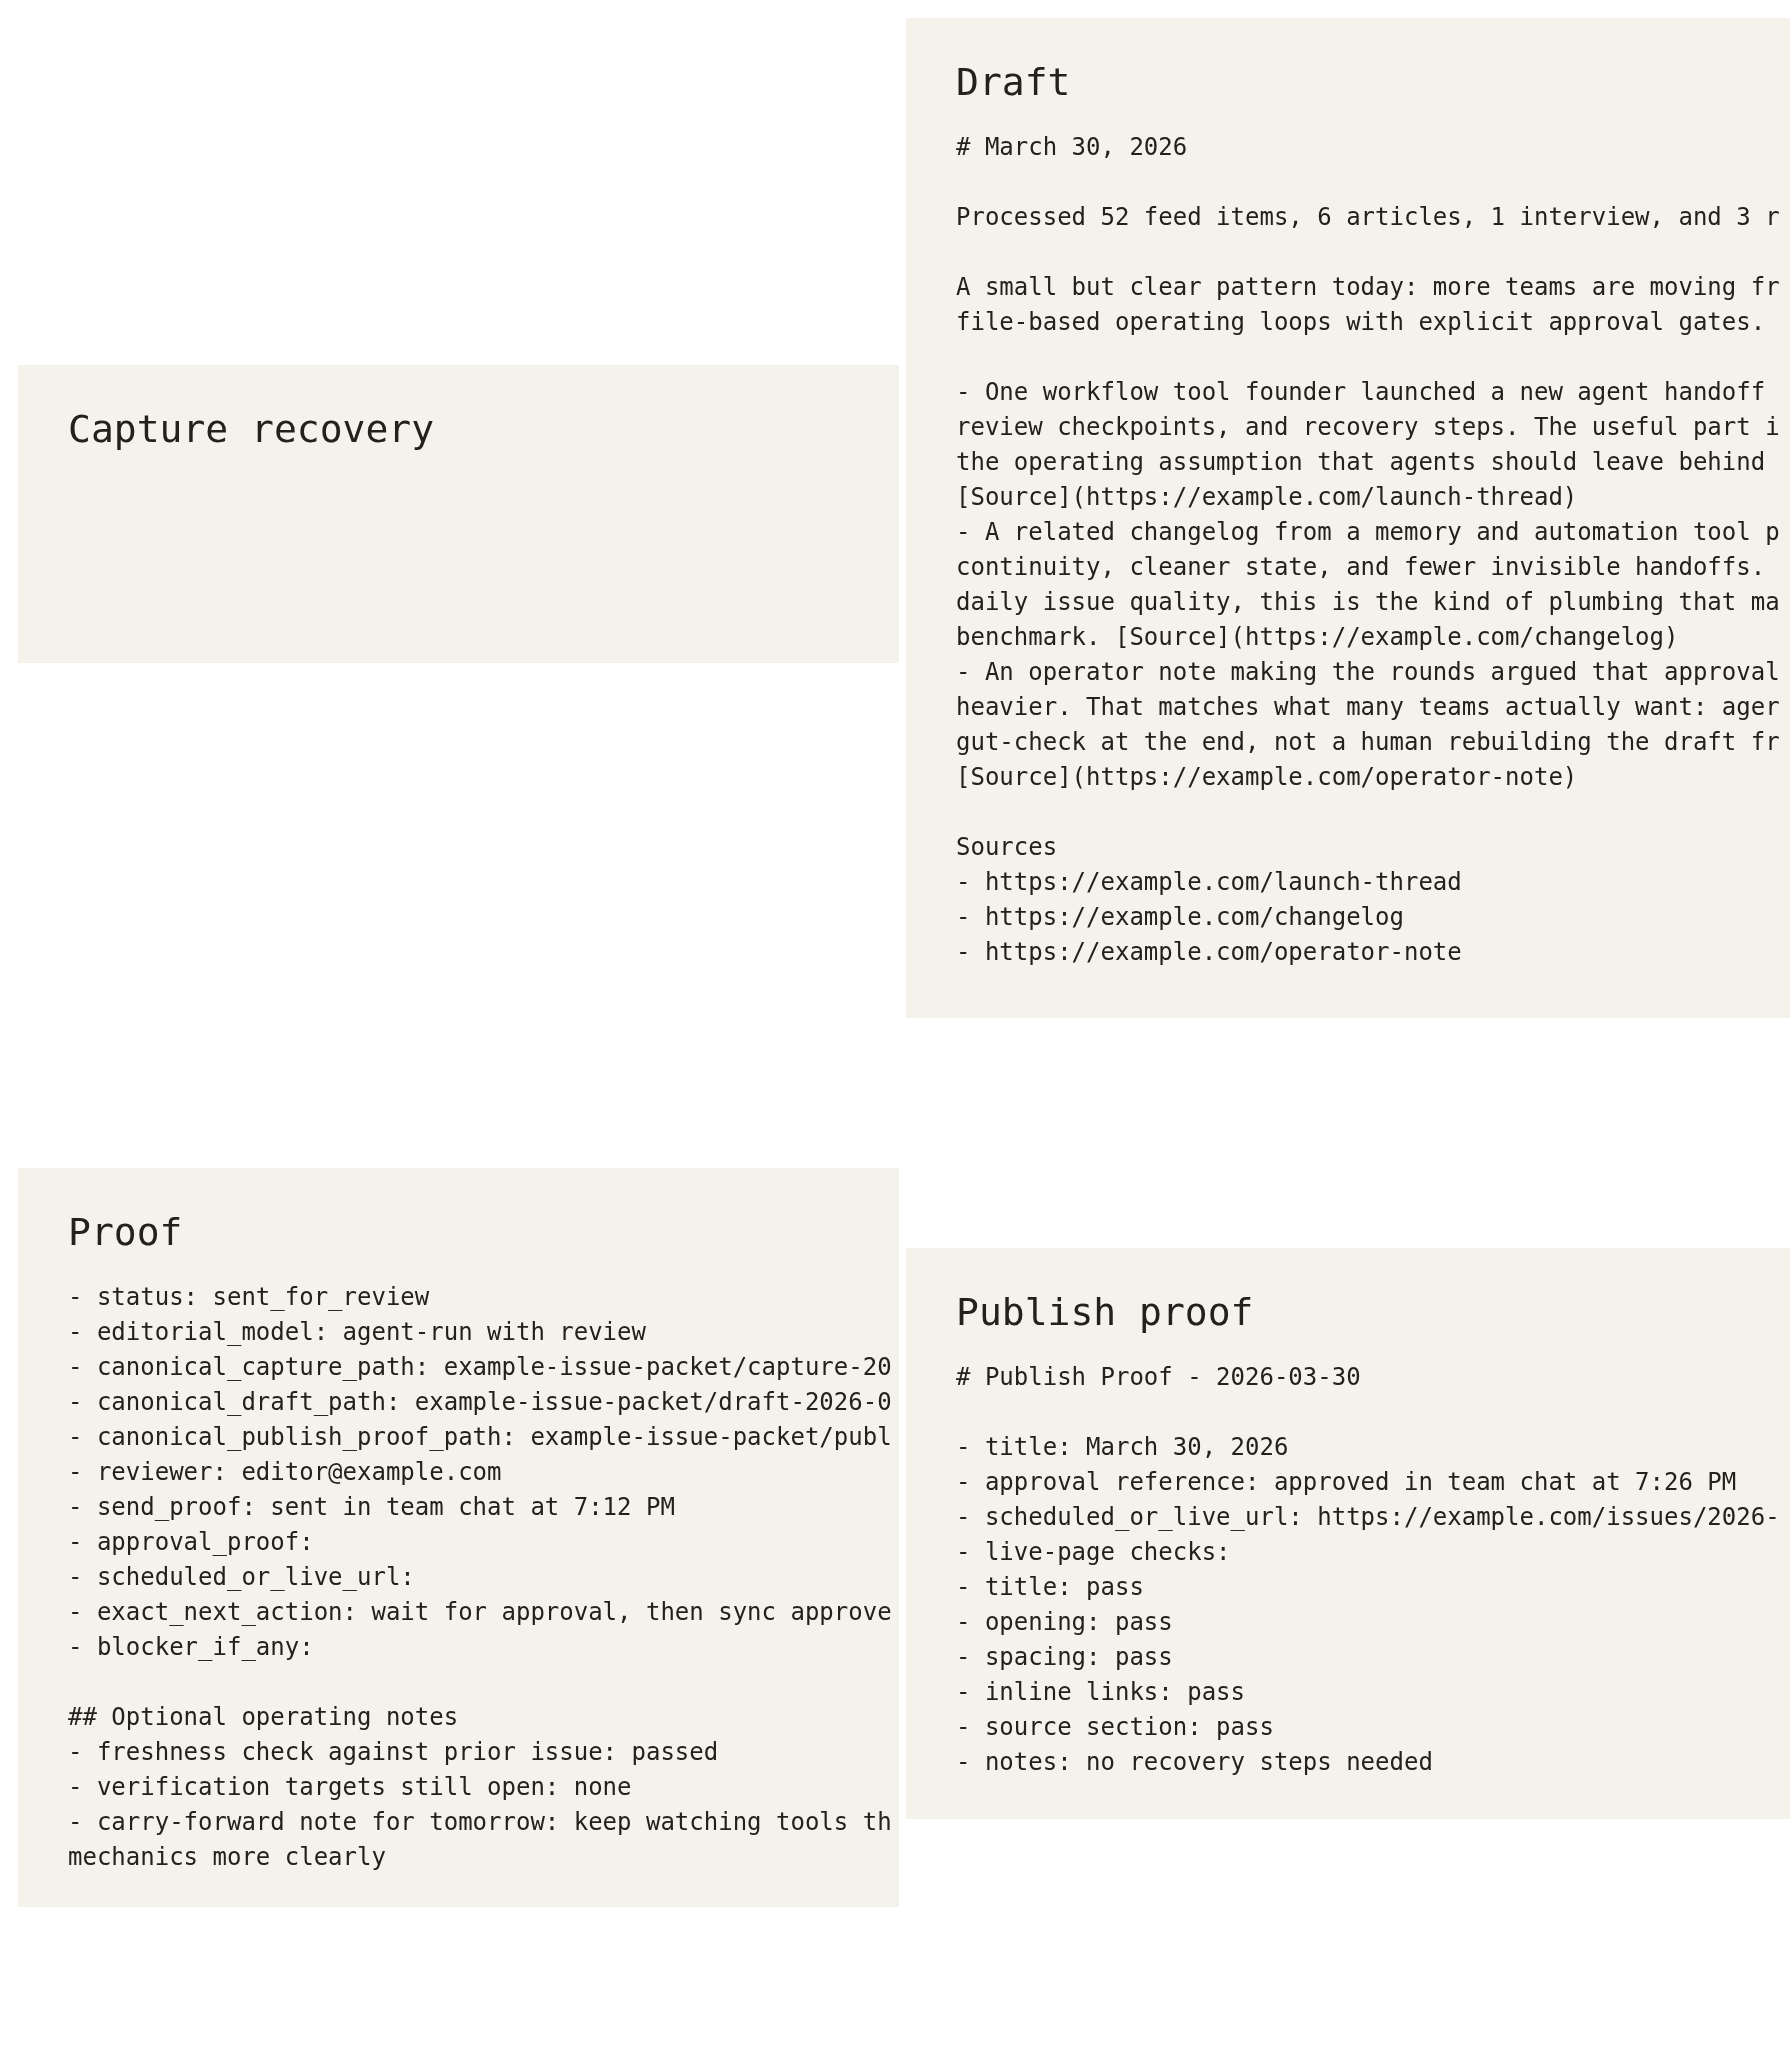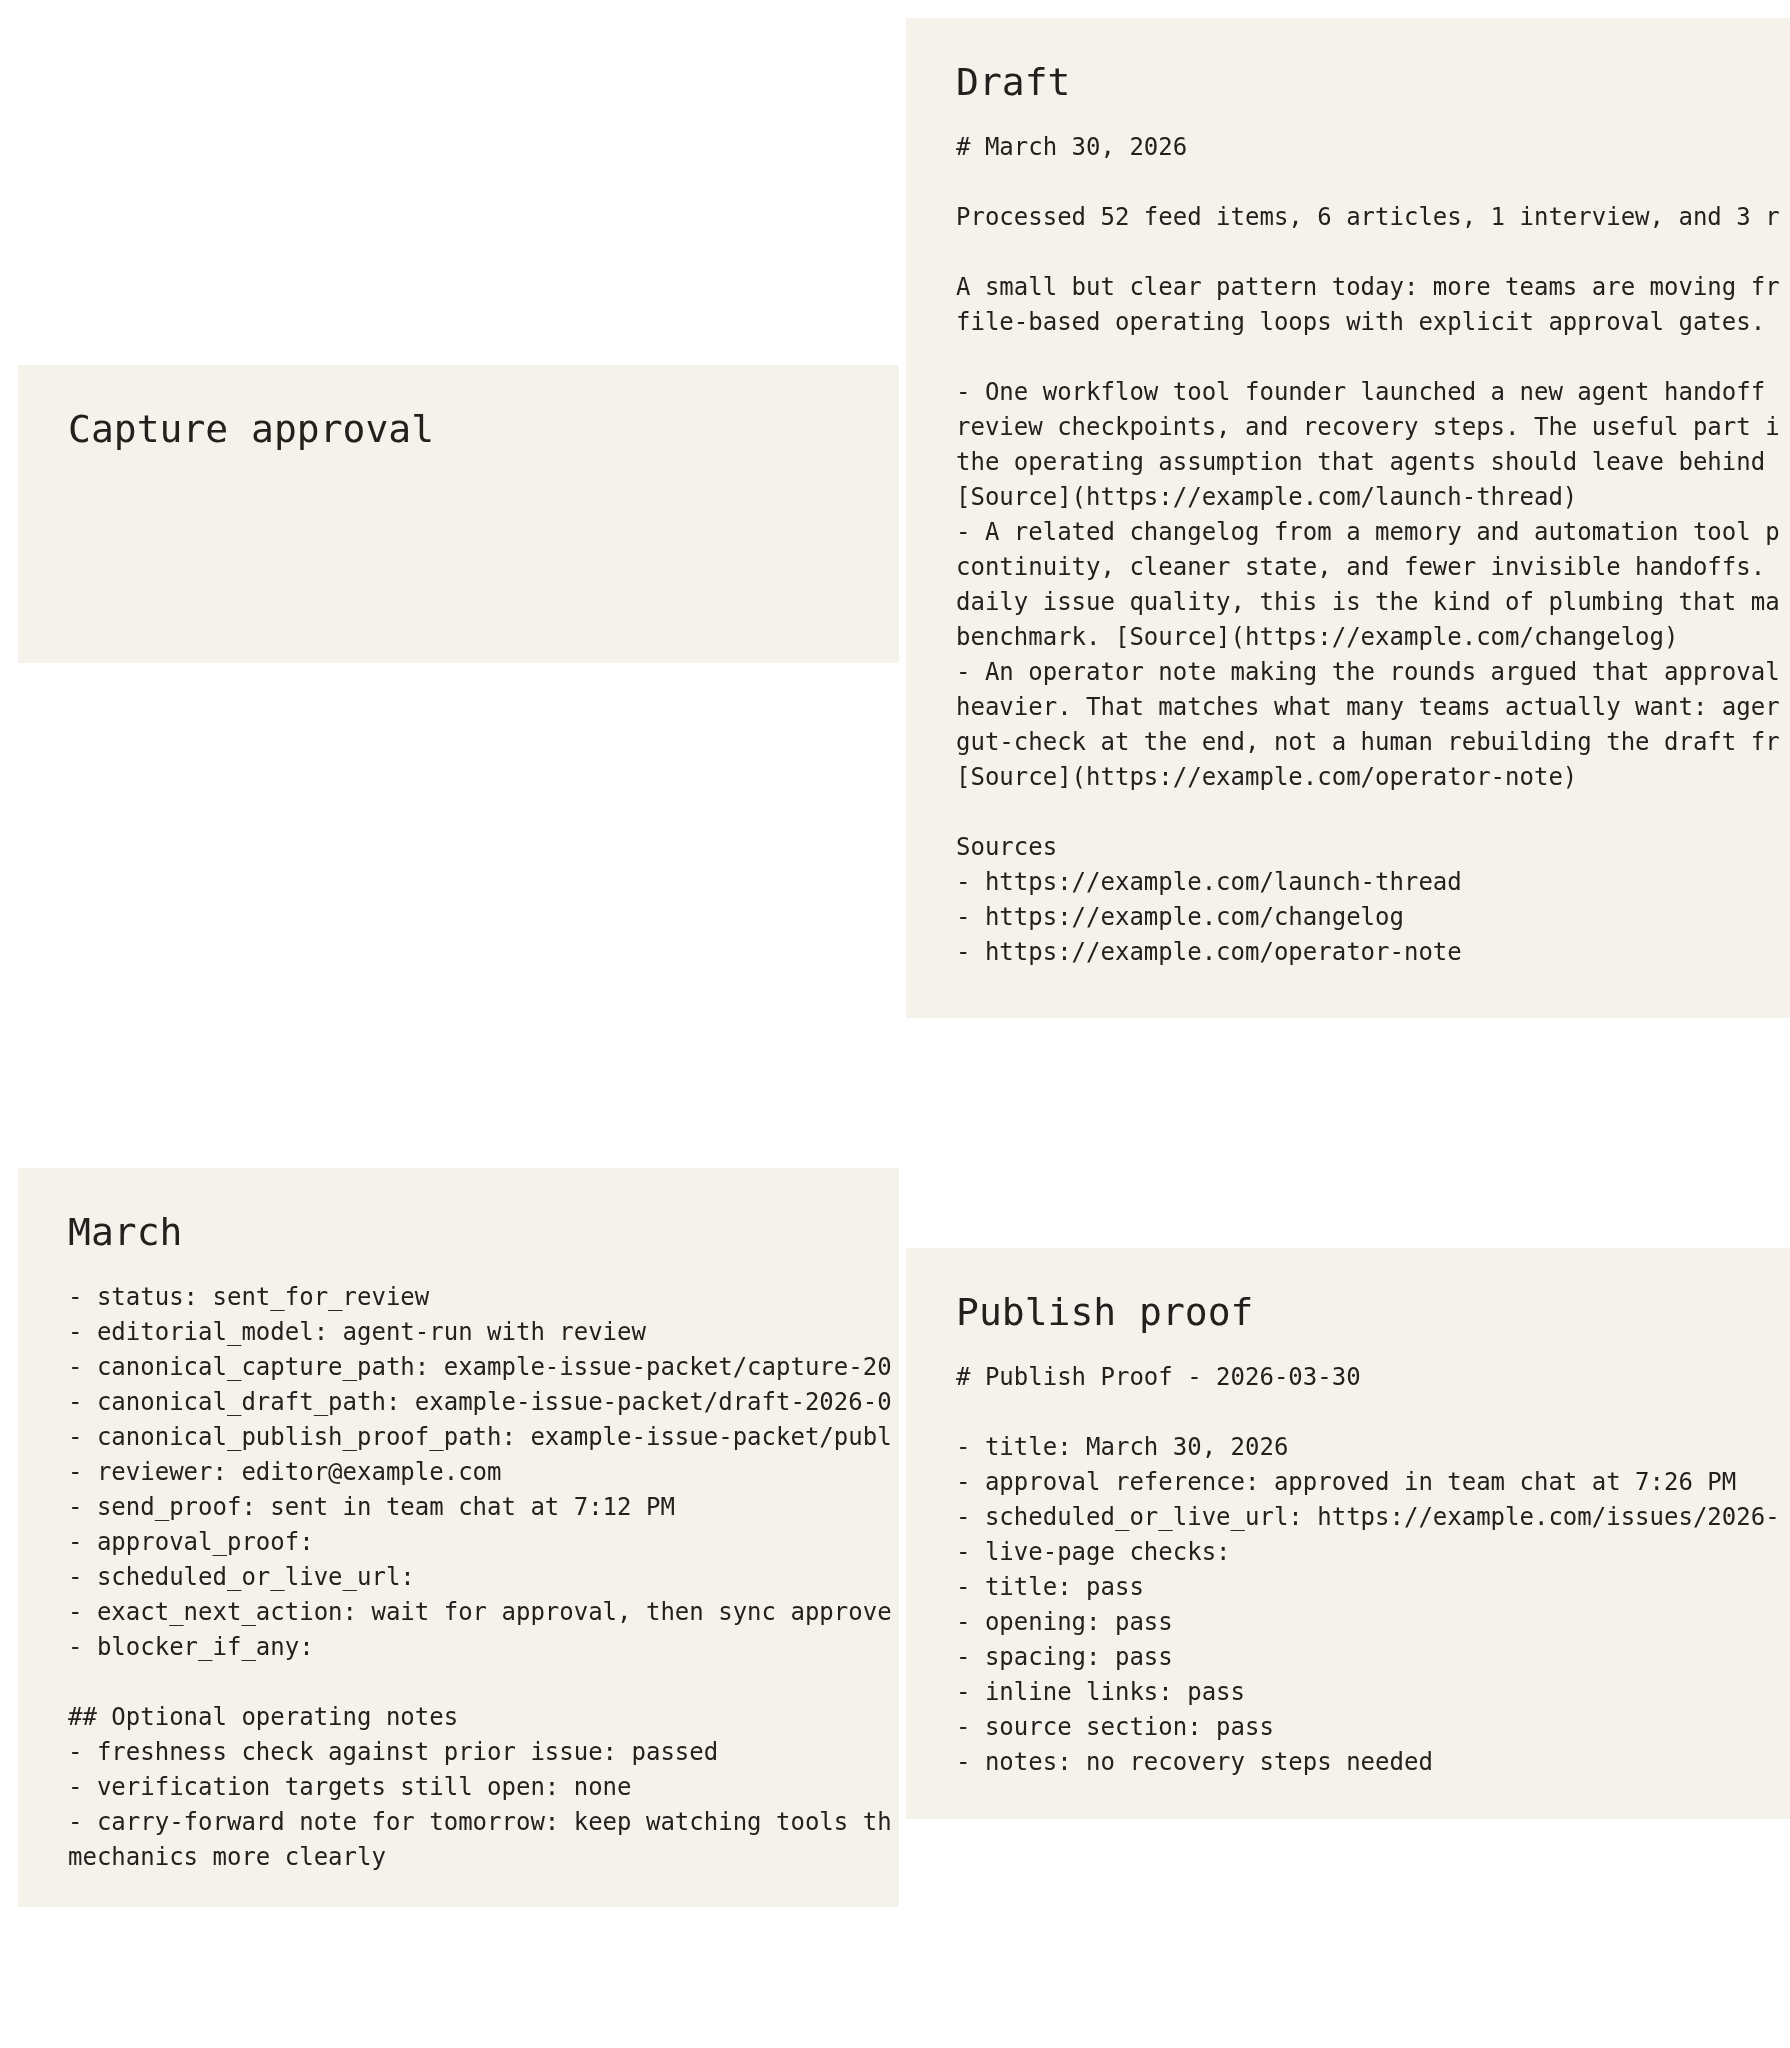--- a/index.html
+++ b/index.html
@@ -35,21 +35,21 @@
   }
   #panel-capture { left: 18px;  top: 365px;  width: 881px; height: 298px; }
   #panel-draft   { left: 906px; top: 18px;   width: 944px; height: 1000px; }
   #panel-state   { left: 18px;  top: 1168px; width: 881px; height: 739px; }
   #panel-publish { left: 906px; top: 1248px; width: 944px; height: 571px; }
 </style>
 </head>
 <body>
 
 <section class="panel" id="panel-capture">
-  <h2 class="panel-title">Capture approval</h2>
+  <h2 class="panel-title">Capture recovery</h2>
 </section>
 
 <section class="panel" id="panel-draft">
   <h2 class="panel-title">Draft</h2>
   <pre class="panel-body"># March 30, 2026
 
 Processed 52 feed items, 6 articles, 1 interview, and 3 r
 
 A small but clear pattern today: more teams are moving fr
 file-based operating loops with explicit approval gates.
@@ -67,21 +67,21 @@
 gut-check at the end, not a human rebuilding the draft fr
 [Source](https://example.com/operator-note)
 
 Sources
 - https://example.com/launch-thread
 - https://example.com/changelog
 - https://example.com/operator-note</pre>
 </section>
 
 <section class="panel" id="panel-state">
-  <h2 class="panel-title">March</h2>
+  <h2 class="panel-title">Proof</h2>
   <pre class="panel-body">- status: sent_for_review
 - editorial_model: agent-run with review
 - canonical_capture_path: example-issue-packet/capture-20
 - canonical_draft_path: example-issue-packet/draft-2026-0
 - canonical_publish_proof_path: example-issue-packet/publ
 - reviewer: editor@example.com
 - send_proof: sent in team chat at 7:12 PM
 - approval_proof:
 - scheduled_or_live_url:
 - exact_next_action: wait for approval, then sync approve

